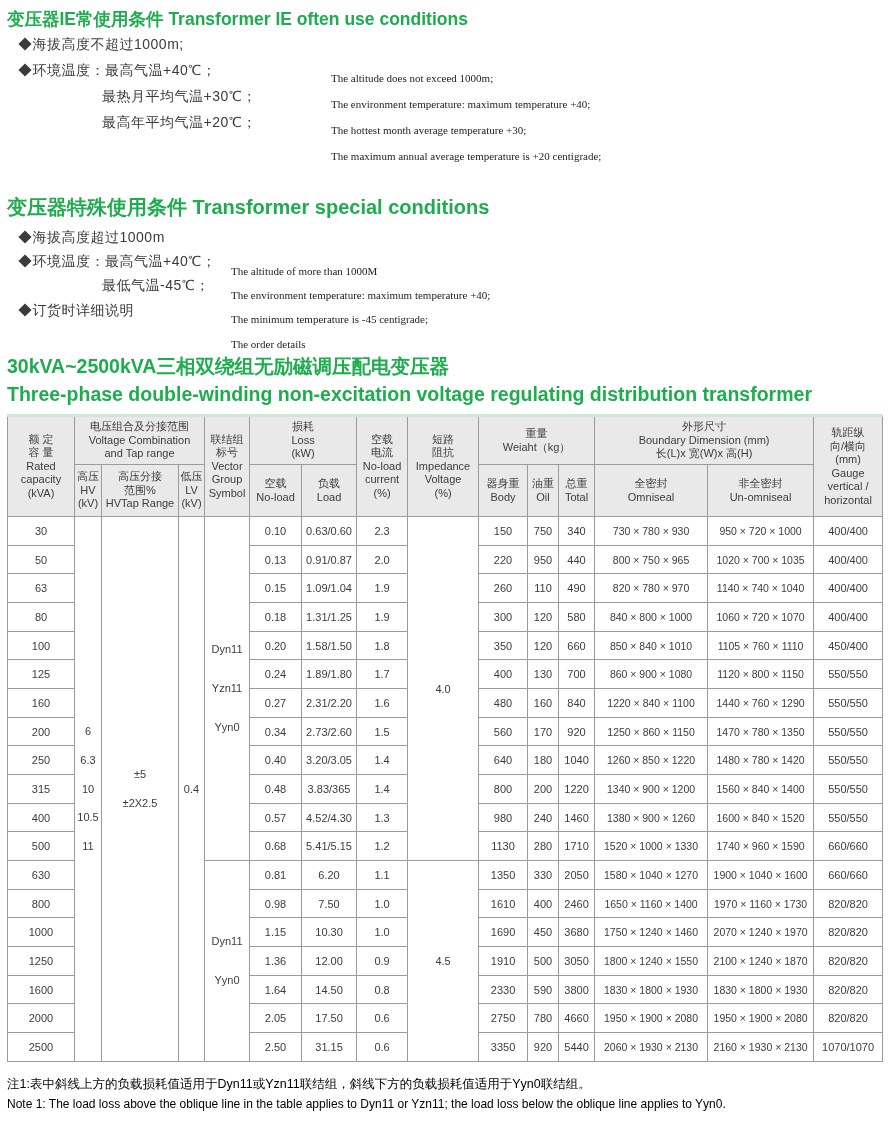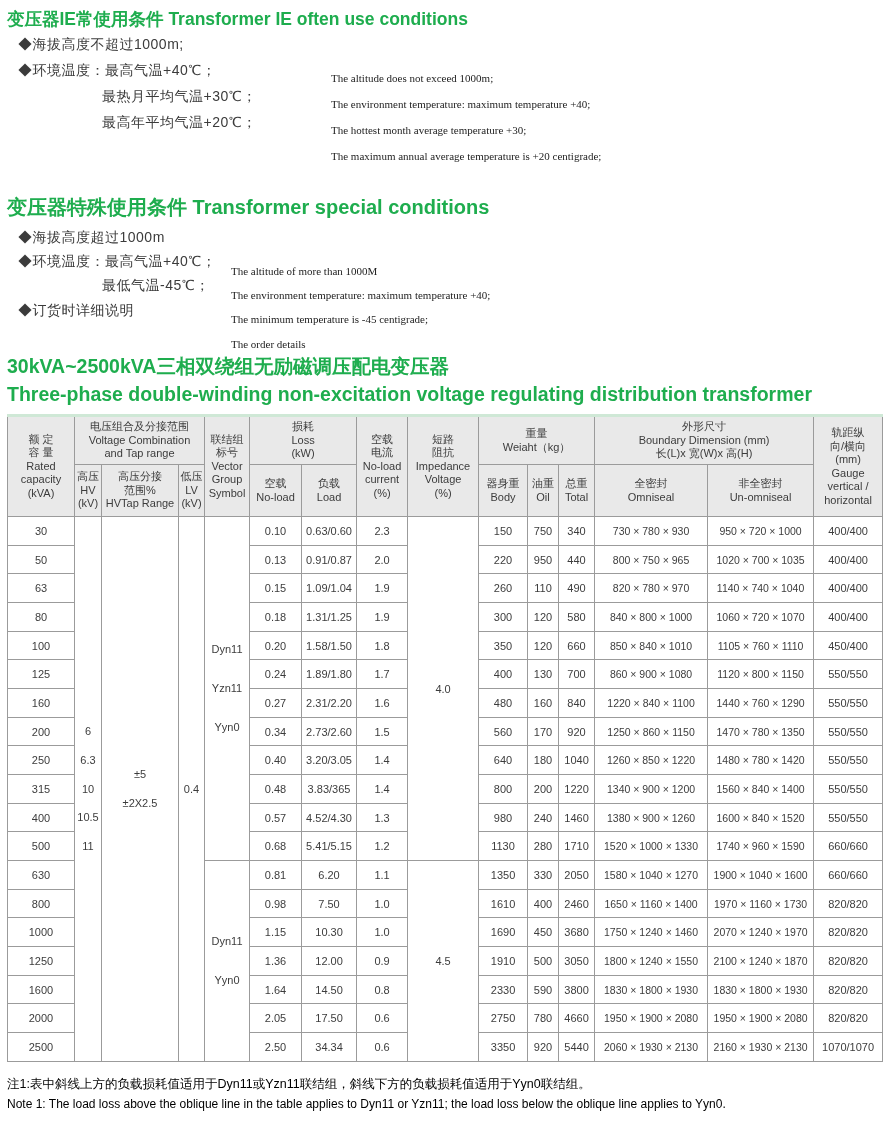--- a/index.html
+++ b/index.html
@@ -374,21 +374,21 @@
           <td>2750</td>
           <td>780</td>
           <td>4660</td>
           <td class="dim">1950 × 1900 × 2080</td>
           <td class="dim">1950 × 1900 × 2080</td>
           <td>820/820</td>
         </tr>
         <tr>
           <td>2500</td>
           <td>2.50</td>
-          <td>34.34</td>
+          <td>31.15</td>
           <td>0.6</td>
           <td>3350</td>
           <td>920</td>
           <td>5440</td>
           <td class="dim">2060 × 1930 × 2130</td>
           <td class="dim">2160 × 1930 × 2130</td>
           <td>1070/1070</td>
         </tr>
       </tbody>
   </table>

